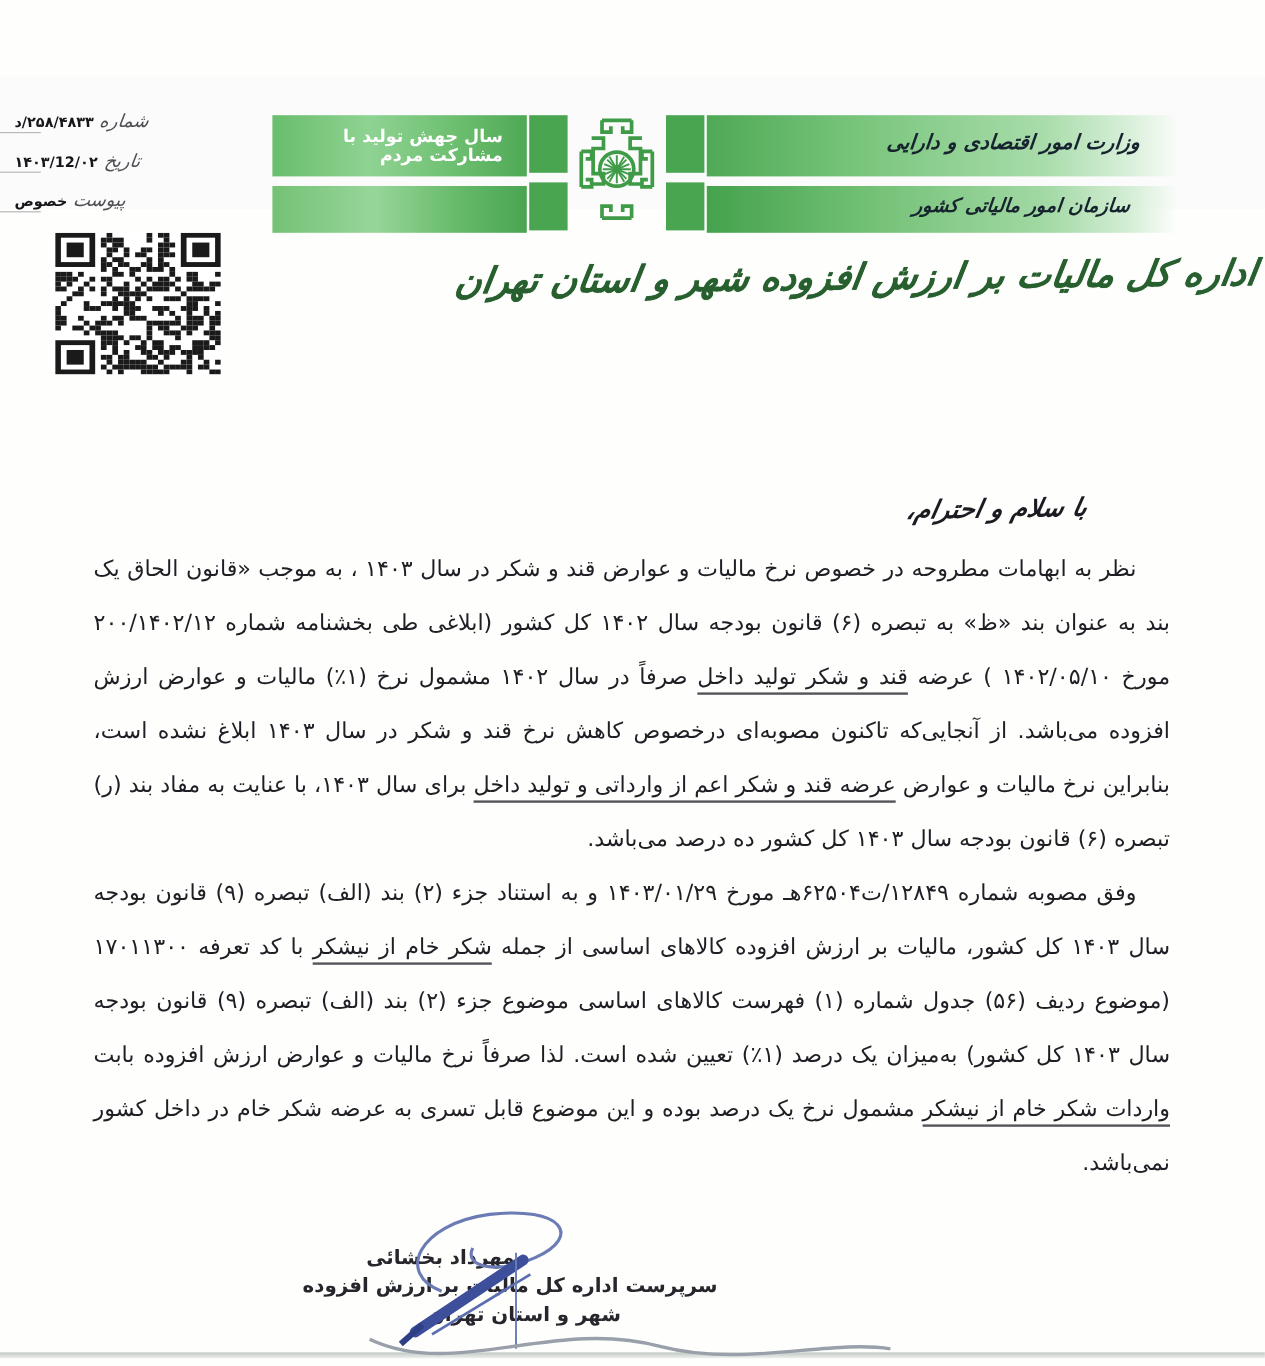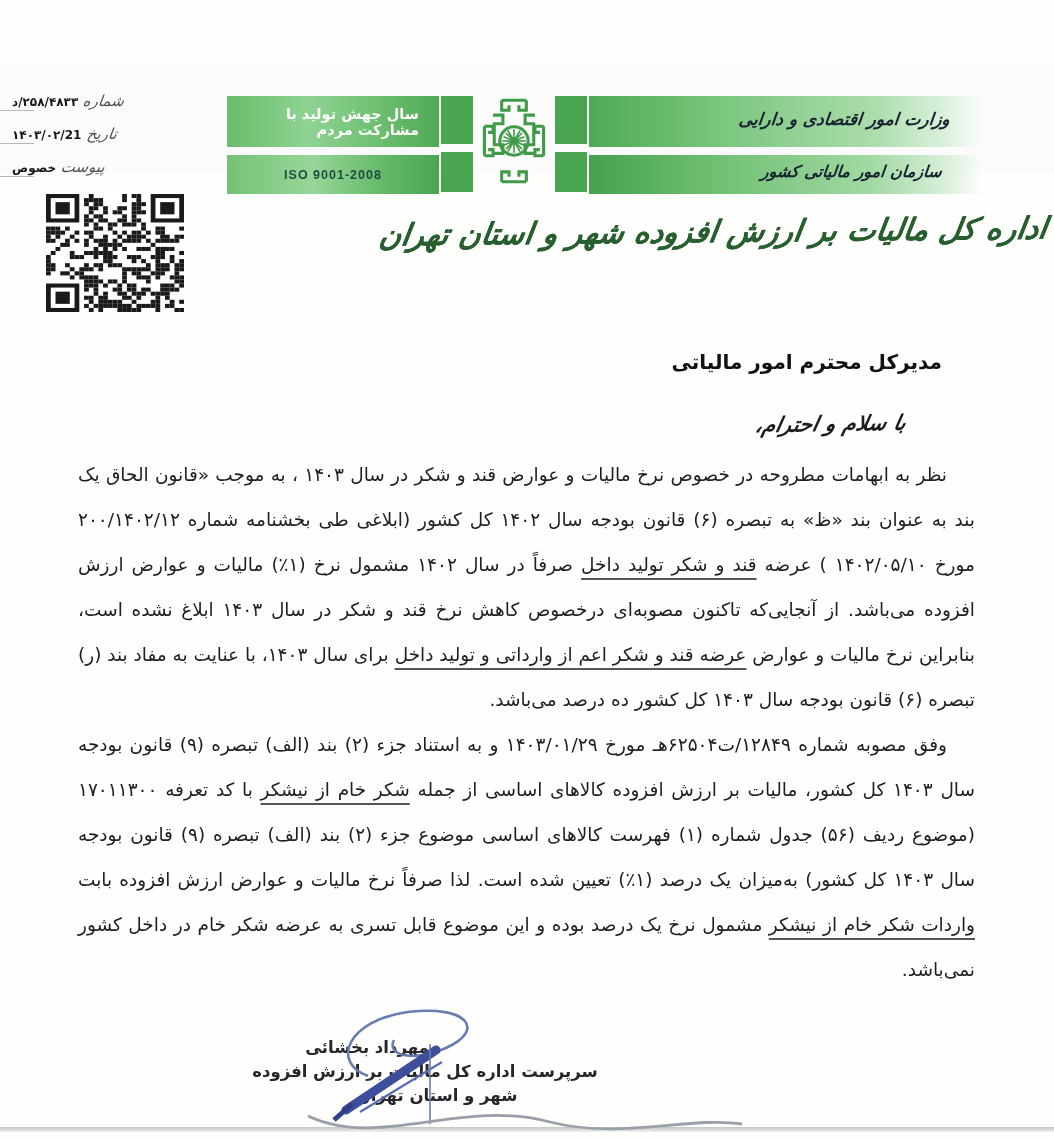--- a/index.html
+++ b/index.html
@@ -79,21 +79,21 @@
   <div class="scan-strip"></div>
 
   <div class="meta">
     <div class="meta-row">
       <span class="meta-label">شماره</span>
       <span class="meta-value">۲۵۸/۴۸۳۳/د</span>
       <span class="meta-rule"></span>
     </div>
     <div class="meta-row">
       <span class="meta-label">تاریخ</span>
-      <span class="meta-value">۱۴۰۳/۰۲/21</span>
+      <span class="meta-value">۱۴۰۳/12/۰۲</span>
       <span class="meta-rule"></span>
     </div>
     <div class="meta-row">
       <span class="meta-label">پیوست</span>
       <span class="meta-value">خصوص</span>
       <span class="meta-rule"></span>
     </div>
   </div>
 
   <svg class="qr" id="qr" viewBox="0 0 29 29" preserveAspectRatio="none">
@@ -417,21 +417,20 @@
       <rect x="23" y="1" width="5" height="5" fill="#ffffff"></rect>
       <rect x="24" y="2" width="3" height="3" fill="#1a1a1a"></rect>
       <rect x="0" y="22" width="7" height="7" fill="#1a1a1a"></rect>
       <rect x="1" y="23" width="5" height="5" fill="#ffffff"></rect>
       <rect x="2" y="24" width="3" height="3" fill="#1a1a1a"></rect>
     </svg>
 
   <div class="band band-l-top"></div>
   <div class="band band-l-bot"></div>
   <div class="slogan">سال جهش تولید با مشارکت مردم</div>
-  <div class="iso">ISO 9001-2008</div>
 
   <div class="sq sq1"></div>
   <div class="sq sq2"></div>
   <div class="sq sq3"></div>
   <div class="sq sq4"></div>
 
   <svg class="emblem" viewBox="0 0 120 160">
     <g stroke="#3f9b47" fill="none" stroke-width="5">
       <path d="M40 14 h40 M80 14 v16 h-12 v-8 M40 14 v16 h12 v-8"></path>
       <path d="M40 146 h40 M80 146 v-16 h-12 v8 M40 146 v-16 h12 v8"></path>
@@ -454,21 +453,20 @@
     </g>
   </svg>
 
   <div class="band band-r-top"></div>
   <div class="band band-r-bot"></div>
   <div class="ministry ministry-1">وزارت امور اقتصادی و دارایی</div>
   <div class="ministry ministry-2">سازمان امور مالیاتی کشور</div>
 
   <div class="office-title">اداره کل مالیات بر ارزش افزوده شهر و استان تهران</div>
 
-  <div class="addressee">مدیرکل محترم امور مالیاتی</div>
   <div class="salutation">با سلام و احترام،</div>
   <div class="letter-body" id="letter-body">
       <p><span>نظر به ابهامات مطروحه در خصوص نرخ مالیات و عوارض قند و شکر در سال ۱۴۰۳ ، به موجب «قانون الحاق یک بند به عنوان بند «ظ» به تبصره (۶) قانون بودجه سال ۱۴۰۲ کل کشور (ابلاغی طی بخشنامه شماره ۲۰۰/۱۴۰۲/۱۲ مورخ ۱۴۰۲/۰۵/۱۰ ) عرضه </span><span class="ul">قند و شکر تولید داخل</span><span> صرفاً در سال ۱۴۰۲ مشمول نرخ (۱٪) مالیات و عوارض ارزش افزوده می‌باشد. از آنجایی‌که تاکنون مصوبه‌ای درخصوص کاهش نرخ قند و شکر در سال ۱۴۰۳ ابلاغ نشده است، بنابراین نرخ مالیات و عوارض </span><span class="ul">عرضه قند و شکر اعم از وارداتی و تولید داخل</span><span> برای سال ۱۴۰۳، با عنایت به مفاد بند (ر) تبصره (۶) قانون بودجه سال ۱۴۰۳ کل کشور ده درصد می‌باشد.</span></p>
       <p><span>وفق مصوبه شماره ۱۲۸۴۹/ت۶۲۵۰۴هـ مورخ ۱۴۰۳/۰۱/۲۹ و به استناد جزء (۲) بند (الف) تبصره (۹) قانون بودجه سال ۱۴۰۳ کل کشور، مالیات بر ارزش افزوده کالاهای اساسی از جمله </span><span class="ul">شکر خام از نیشکر</span><span> با کد تعرفه ۱۷۰۱۱۳۰۰ (موضوع ردیف (۵۶) جدول شماره (۱) فهرست کالاهای اساسی موضوع جزء (۲) بند (الف) تبصره (۹) قانون بودجه سال ۱۴۰۳ کل کشور) به‌میزان یک درصد (۱٪) تعیین شده است. لذا صرفاً نرخ مالیات و عوارض ارزش افزوده بابت </span><span class="ul">واردات شکر خام از نیشکر</span><span> مشمول نرخ یک درصد بوده و این موضوع قابل تسری به عرضه شکر خام در داخل کشور نمی‌باشد.</span></p>
     </div>
 
   <div class="sig-block">
     <div class="sig-name">مهرداد بخشائی</div>
     <div class="sig-t1">سرپرست اداره کل مالیات بر ارزش افزوده</div>
     <div class="sig-t2">شهر و استان تهران</div>

